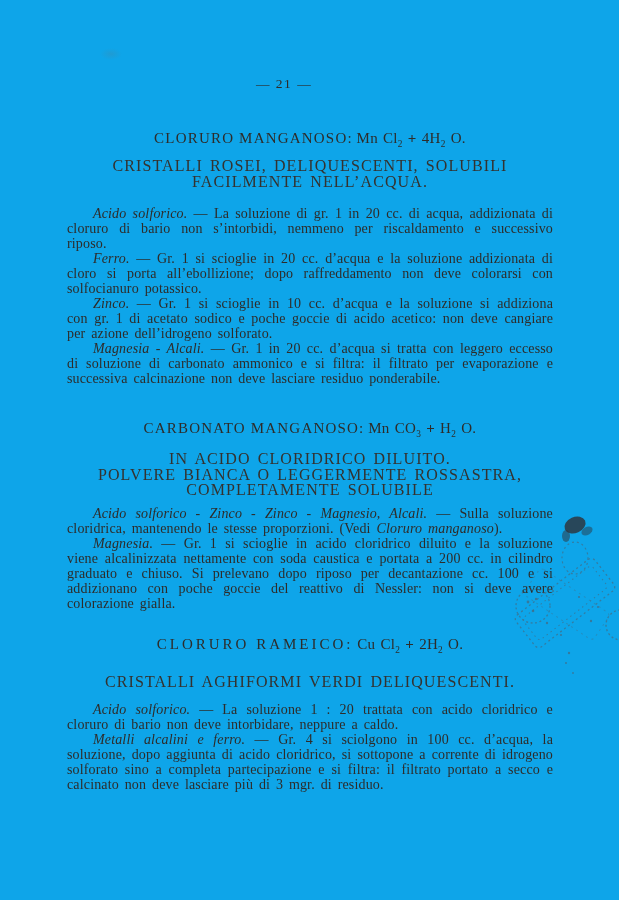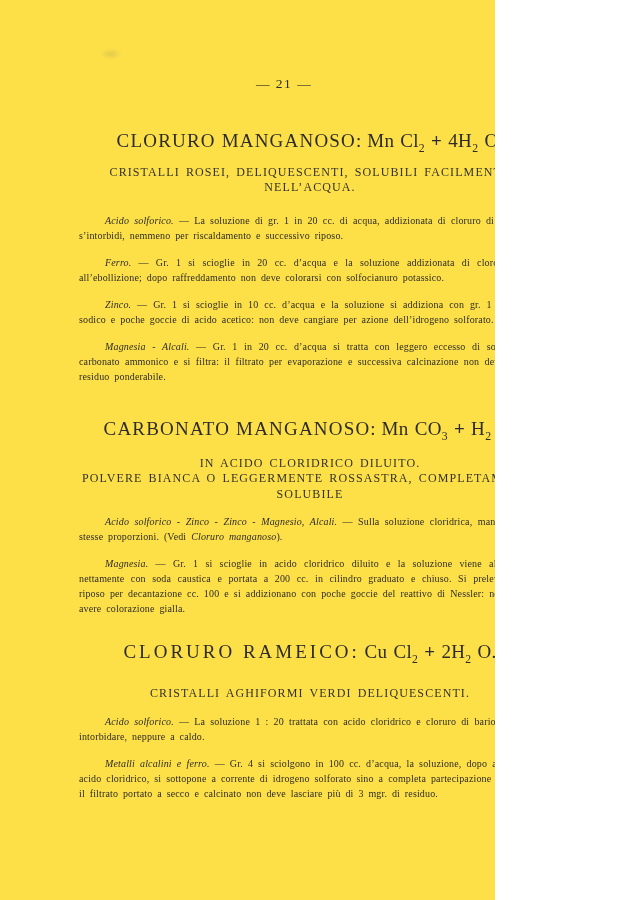--- a/index.html
+++ b/index.html
@@ -1,22 +1,22 @@
 <!DOCTYPE html>
 <html><head>
 <meta charset="utf-8">
 <style>
   html, body { margin: 0; padding: 0; }
   body { background: #ffffff; }
 
   .page {
     position: relative;
-    width: 495px;
+    width: 619px;
     height: 900px;
-    background: #fde047;
+    background: #0ea5e9;
     overflow: hidden;
     font-family: "Liberation Serif", "DejaVu Serif", serif;
     color: #2e2c2a;
     -webkit-font-smoothing: antialiased;
   }
 
   .content {
     position: absolute;
     left: 67px;
     top: 0;
@@ -28,52 +28,52 @@
     text-align: center;
     font-size: 13.5px;
     letter-spacing: 1.5px;
     transform: translateX(-26px);
   }
 
   h2.sec-title {
     margin: 0;
     text-align: center;
     font-weight: normal;
-    font-size: 19px;
+    font-size: 15px;
     white-space: nowrap;
   }
   .title-text { letter-spacing: 1.2px; }
   section.sec3 .title-text { letter-spacing: 3px; font-family: Liberation Serif, serif; }
   .formula { letter-spacing: 0.3px; word-spacing: 1px; }
   .formula sub { font-size: 0.62em; }
   .plus { font-weight: bold; }
 
   .sec1 h2 { margin-top: 38px; }
   .sec2 h2 { margin-top: 34px; }
   .sec3 h2 { margin-top: 25px; }
 
   .subtitle {
     text-align: center;
-    font-size: 12px;
+    font-size: 16px;
     letter-spacing: 1.1px;
     word-spacing: 2px;
     line-height: 15.5px;
     color: #34322f;
   }
   .sec1 .subtitle { margin-top: 9px; }
   .sec2 .subtitle { margin-top: 12px; }
   .sec3 .subtitle { margin-top: 19px; }
 
   .paras { margin-top: 17px; }
   .sec2 .paras { margin-top: 8px; }
   .sec3 .paras { margin-top: 13px; }
 
   .paras p {
-    margin: 12px;
-    font-size: 10px;
+    margin: 0;
+    font-size: 14px;
     line-height: 15px;
     text-align: justify;
     text-indent: 26px;
     word-spacing: 2.2px;
     letter-spacing: 0.15px;
   }
 
   
   .stamp {
     position: absolute;

